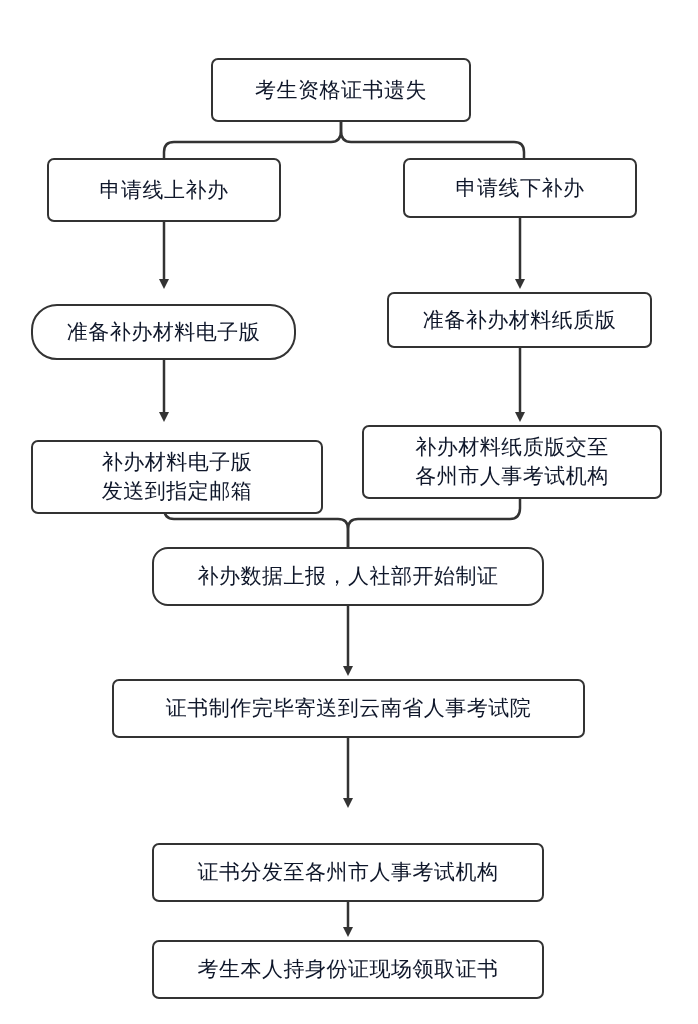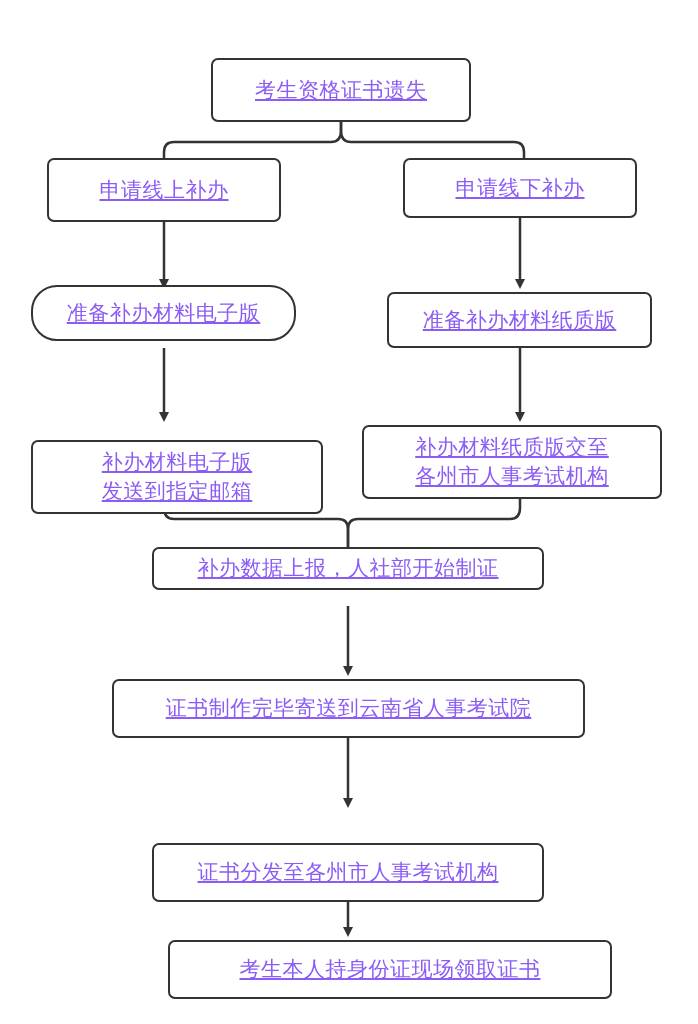--- a/index.html
+++ b/index.html
@@ -24,28 +24,27 @@
   .node {
     position: absolute;
     box-sizing: border-box;
     border: 2.5px solid #333333;
     border-radius: 7px;
     background: #ffffff;
     display: flex;
     align-items: center;
     justify-content: center;
     text-align: center;
-    color: #8b5cf6;
+    color: #0f172a;
     font-family: "DejaVu Serif", "Liberation Serif", serif;
     font-size: 21px;
     line-height: 1.38;
     letter-spacing: 0.5px;
     white-space: pre-line;
     z-index: 2;
-    text-decoration: underline;
   }
   .connectors {
     position: absolute;
     left: 0;
     top: 0;
     width: 698px;
     height: 1024px;
     z-index: 1;
     pointer-events: none;
   }
@@ -120,31 +119,31 @@
       <line x1="348" y1="870" x2="348" y2="932" stroke="#333333" stroke-width="2.5" marker-end="url(#arrowhead)"></line>
     </g>
   </svg>
 
   <div class="node" style="left:211px; top:58px; width:260px; height:64px;">考生资格证书遗失</div>
 
   <div class="node" style="left:47px; top:158px; width:234px; height:64px;">申请线上补办</div>
 
   <div class="node" style="left:403px; top:158px; width:234px; height:60px;">申请线下补办</div>
 
-  <div class="node" style="left:31px; top:285px; width:265px; height:56px;border-radius:26px;">准备补办材料电子版</div>
+  <div class="node" style="left:31px; top:304px; width:265px; height:56px;border-radius:26px;">准备补办材料电子版</div>
 
   <div class="node" style="left:387px; top:292px; width:265px; height:56px;text-align:center;">准备补办材料纸质版</div>
 
   <div class="node" style="left:31px; top:440px; width:292px; height:74px;">补办材料电子版
 发送到指定邮箱</div>
 
   <div class="node" style="left:362px; top:425px; width:300px; height:74px;">补办材料纸质版交至
 各州市人事考试机构</div>
 
-  <div class="node" style="left:152px; top:547px; width:392px; height:43px;">补办数据上报，人社部开始制证</div>
+  <div class="node" style="left:152px; top:547px; width:392px; height:59px;border-radius:16px;">补办数据上报，人社部开始制证</div>
 
   <div class="node" style="left:112px; top:679px; width:473px; height:59px;">证书制作完毕寄送到云南省人事考试院</div>
 
   <div class="node" style="left:152px; top:811px; width:392px; height:59px;margin-top:32px;">证书分发至各州市人事考试机构</div>
 
-  <div class="node" style="left:168px; top:940px; width:444px; height:59px;">考生本人持身份证现场领取证书</div>
+  <div class="node" style="left:152px; top:940px; width:392px; height:59px;">考生本人持身份证现场领取证书</div>
 
 </div>
 
 </body></html>

